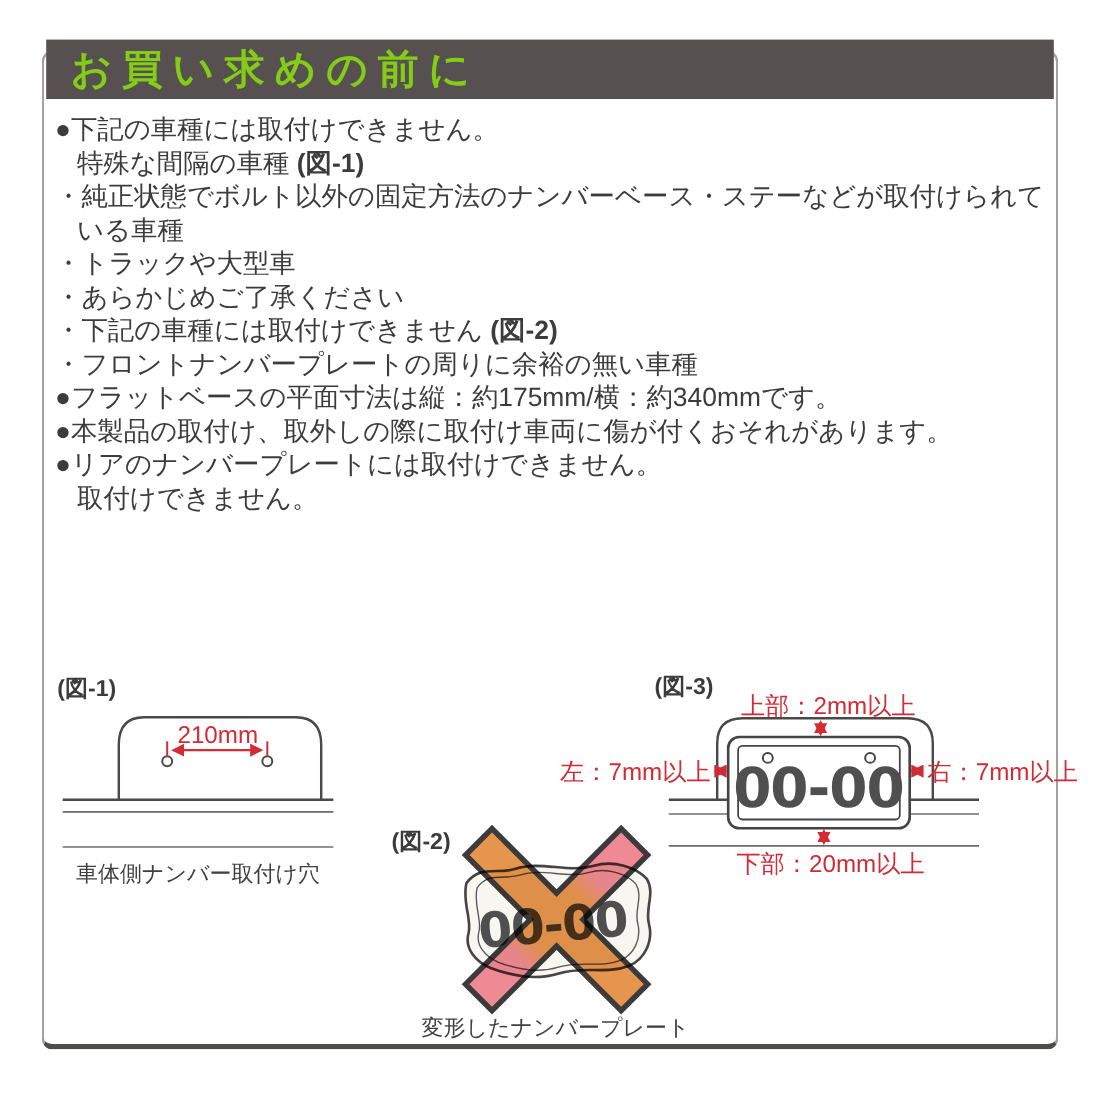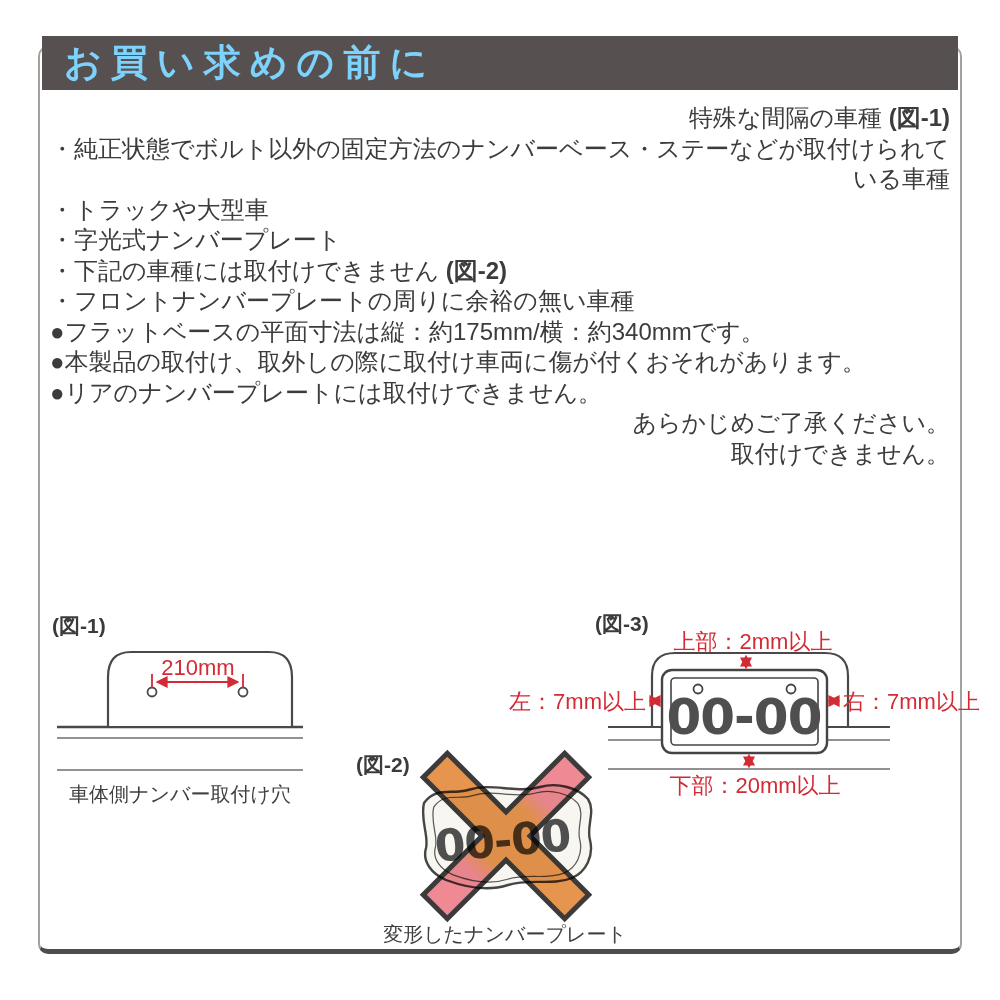--- a/index.html
+++ b/index.html
@@ -4,27 +4,27 @@
 <style>
   html,body{margin:0;padding:0;background:#ffffff;}
   .canvas{position:relative;width:1000px;height:1000px;background:#ffffff;overflow:hidden;
           font-family:"Liberation Sans","DejaVu Sans",sans-serif;}
   
   .frame{position:absolute;left:38px;top:46px;width:924px;height:908px;box-sizing:border-box;
          border:2px solid #a3a09e;border-bottom:5px solid #514c4c;border-radius:10px;background:#fff;}
   
   .header{position:absolute;left:42px;top:36px;width:916px;height:54px;background:#575050;
           display:flex;align-items:center;}
-  .header-title{color:#7dd3fc;font-size:37px;font-weight:700;letter-spacing:9px;padding-left:22px;
+  .header-title{color:#84cc16;font-size:37px;font-weight:700;letter-spacing:9px;padding-left:22px;
                 white-space:nowrap;}
   
   .notice{position:absolute;left:50px;top:103px;width:900px;font-size:24px;line-height:30.5px;
           color:#3c3c3c;}
   .notice-line{white-space:nowrap;}
-  .notice-line.indent{padding-left:20px;text-align:right;}
+  .notice-line.indent{padding-left:20px;}
   .notice-line .bold{font-weight:700;}
   
   .figs{position:absolute;left:0;top:0;width:1000px;height:1000px;}
   .figlabel{font-family:"Liberation Sans","DejaVu Sans",sans-serif;font-size:21px;font-weight:700;fill:#3b3b3b;}
   .figcaption{font-family:"Liberation Sans","DejaVu Sans",sans-serif;font-size:20px;fill:#3f3f3f;}
   .figred{font-family:"Liberation Sans","DejaVu Sans",sans-serif;font-size:22px;fill:#d32b35;}
   .plateno{font-family:"DejaVu Sans","Liberation Sans",sans-serif;font-weight:800;fill:#4f4f4f;}
   .gline{stroke:#6e6b6b;}
   .dkline{stroke:#4a4848;}
   .redln{stroke:#d32b35;}
@@ -34,31 +34,31 @@
 
 <div class="canvas">
 
   <div class="frame"></div>
 
   <div class="header">
     <span class="header-title">お買い求めの前に</span>
   </div>
 
   <div class="notice">
+      <div class="notice-line"><span>●下記の車種には取付けできません。</span></div>
       <div class="notice-line indent"><span>特殊な間隔の車種 </span><span class="bold">(図-1)</span></div>
       <div class="notice-line"><span>・純正状態でボルト以外の固定方法のナンバーベース・ステーなどが取付けられて</span></div>
       <div class="notice-line indent"><span>いる車種</span></div>
       <div class="notice-line"><span>・トラックや大型車</span></div>
-      <div class="notice-line"><span>・字光式ナンバープレート</span></div>
+      <div class="notice-line"><span>・あらかじめご了承ください</span></div>
       <div class="notice-line"><span>・下記の車種には取付けできません </span><span class="bold">(図-2)</span></div>
       <div class="notice-line"><span>・フロントナンバープレートの周りに余裕の無い車種</span></div>
       <div class="notice-line"><span>●フラットベースの平面寸法は縦：約175mm/横：約340mmです。</span></div>
       <div class="notice-line"><span>●本製品の取付け、取外しの際に取付け車両に傷が付くおそれがあります。</span></div>
       <div class="notice-line"><span>●リアのナンバープレートには取付けできません。</span></div>
-      <div class="notice-line indent"><span>あらかじめご了承ください。</span></div>
       <div class="notice-line indent"><span>取付けできません。</span></div>
     </div>
 
   <svg class="figs" viewBox="0 0 1000 1000" xmlns="http://www.w3.org/2000/svg">
     <defs>
       <marker id="ra" viewBox="0 0 10 10" refX="8" refY="5" markerWidth="6" markerHeight="6" orient="auto-start-reverse">
         <path d="M0,0 L10,5 L0,10 Z" fill="#d32b35"></path>
       </marker>
       <linearGradient id="xgrad" gradientUnits="userSpaceOnUse" x1="0" y1="750" x2="0" y2="920">
         <stop offset="0" stop-color="#ef8a95"></stop>

